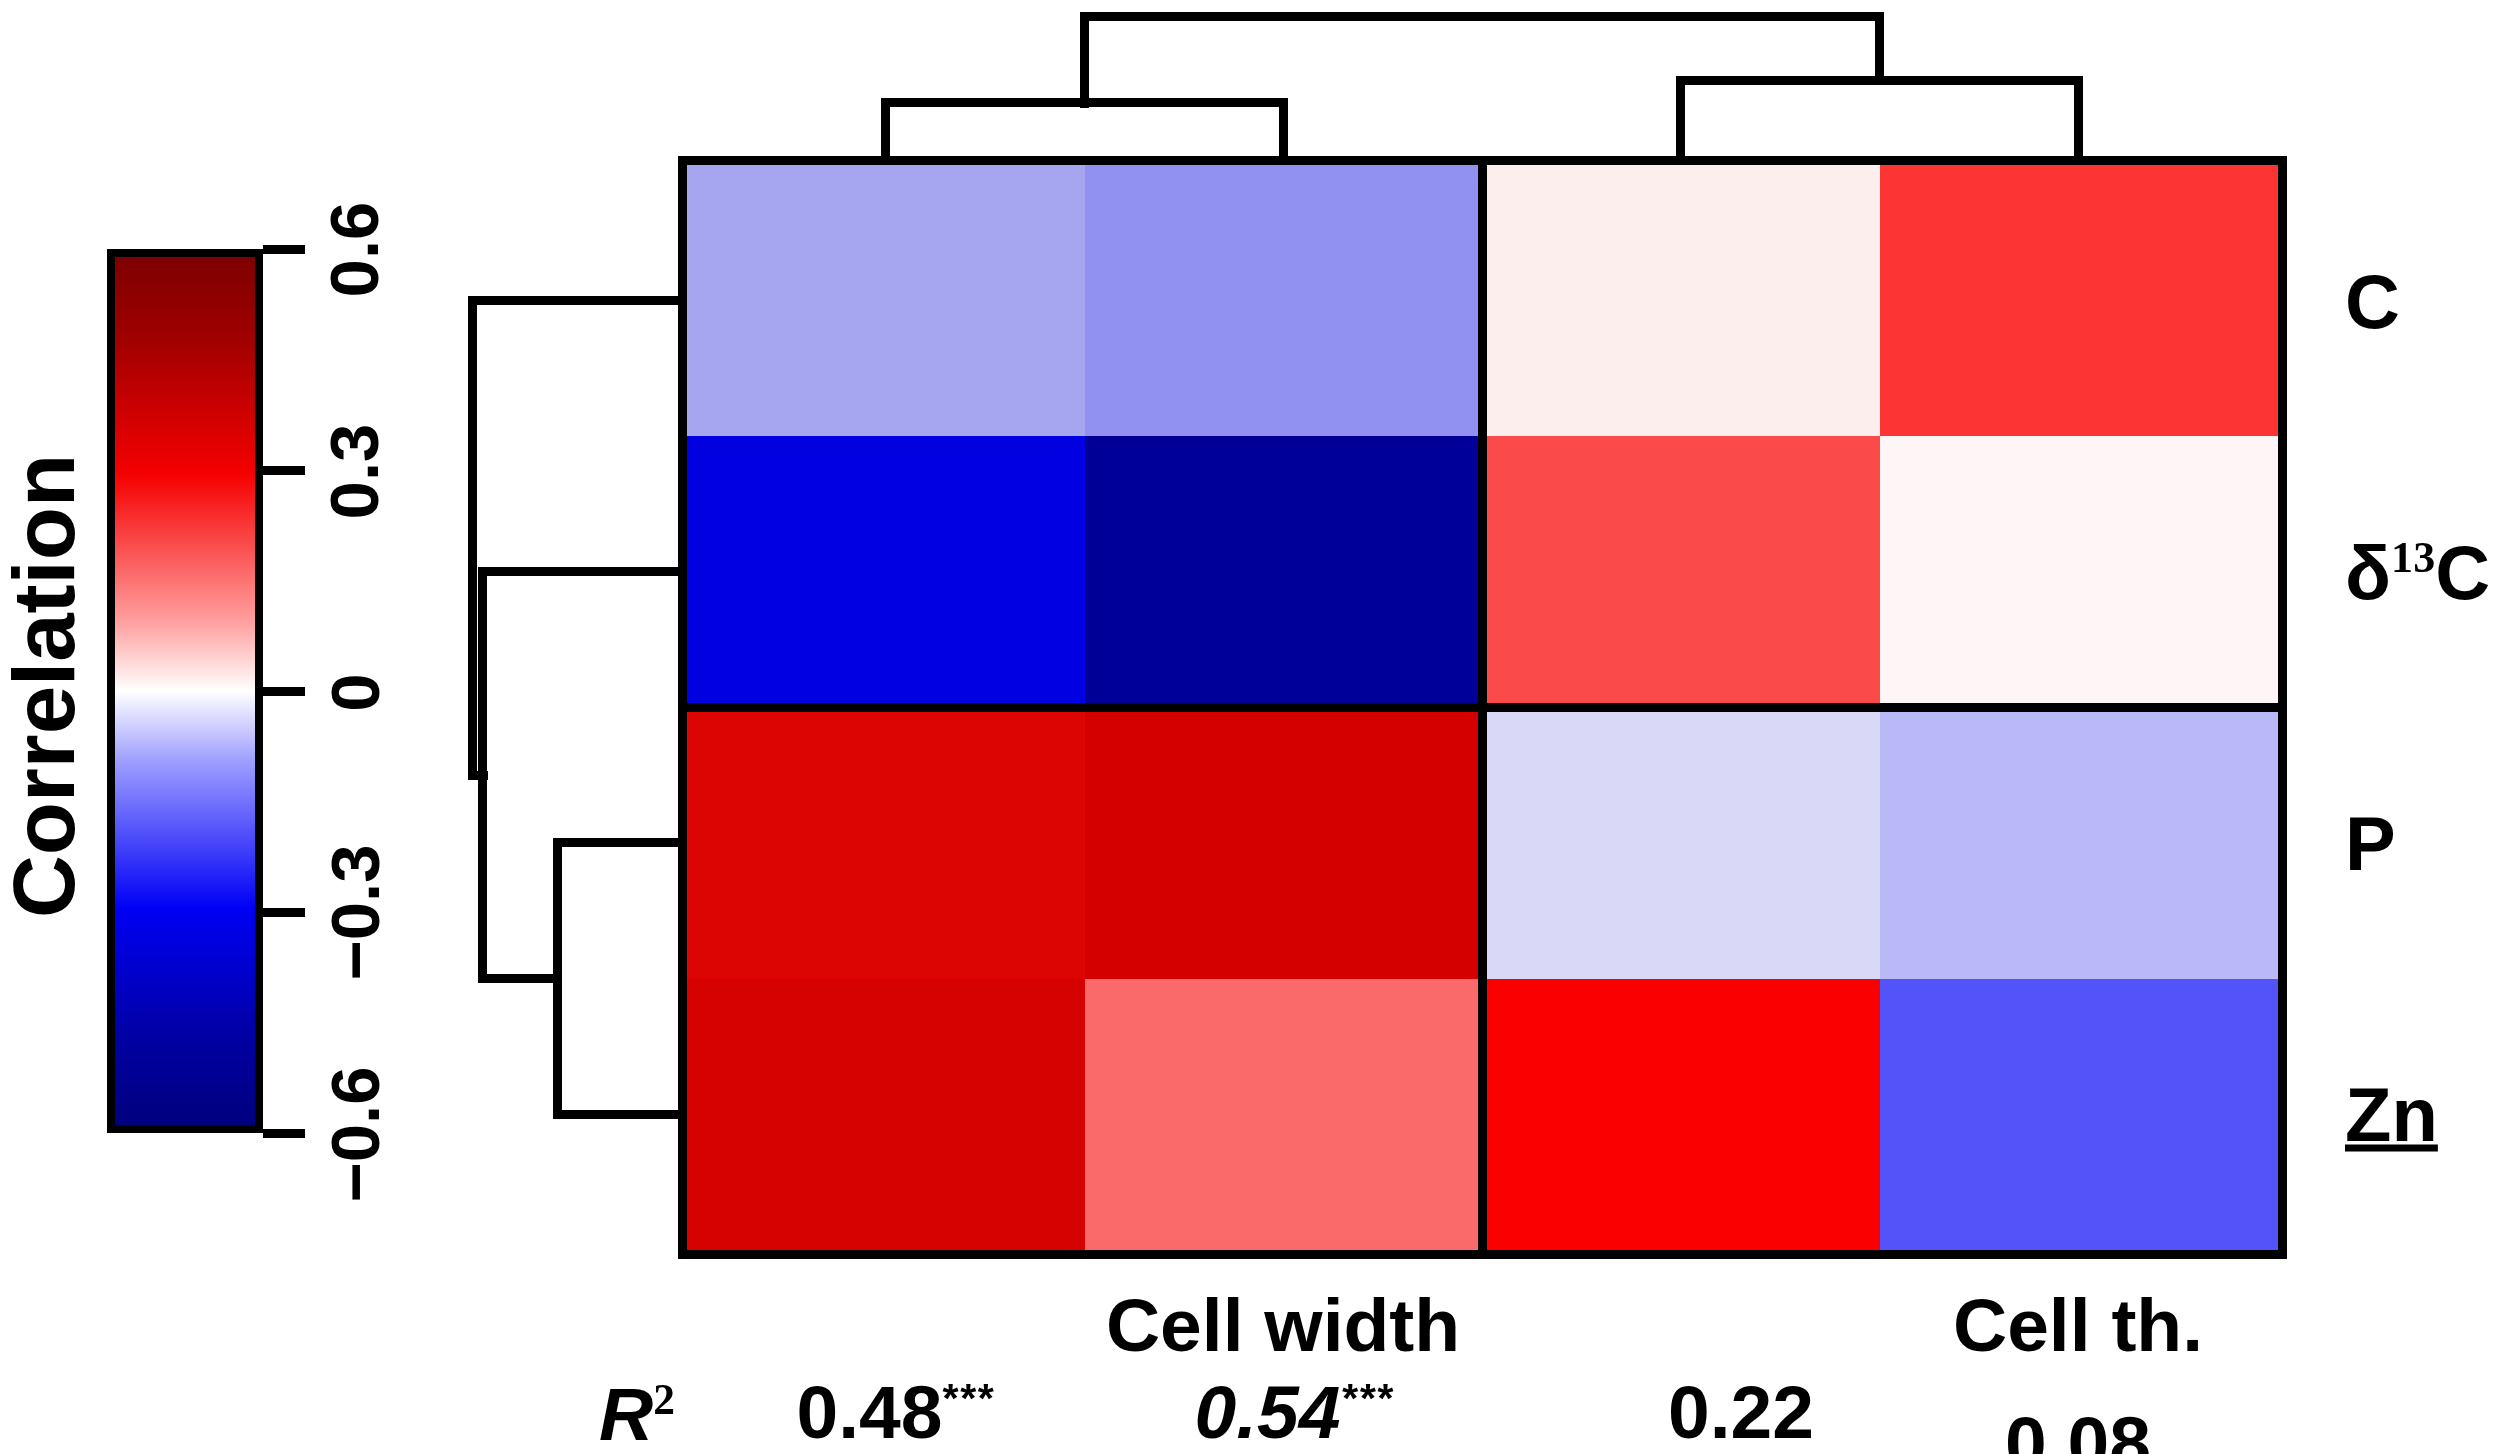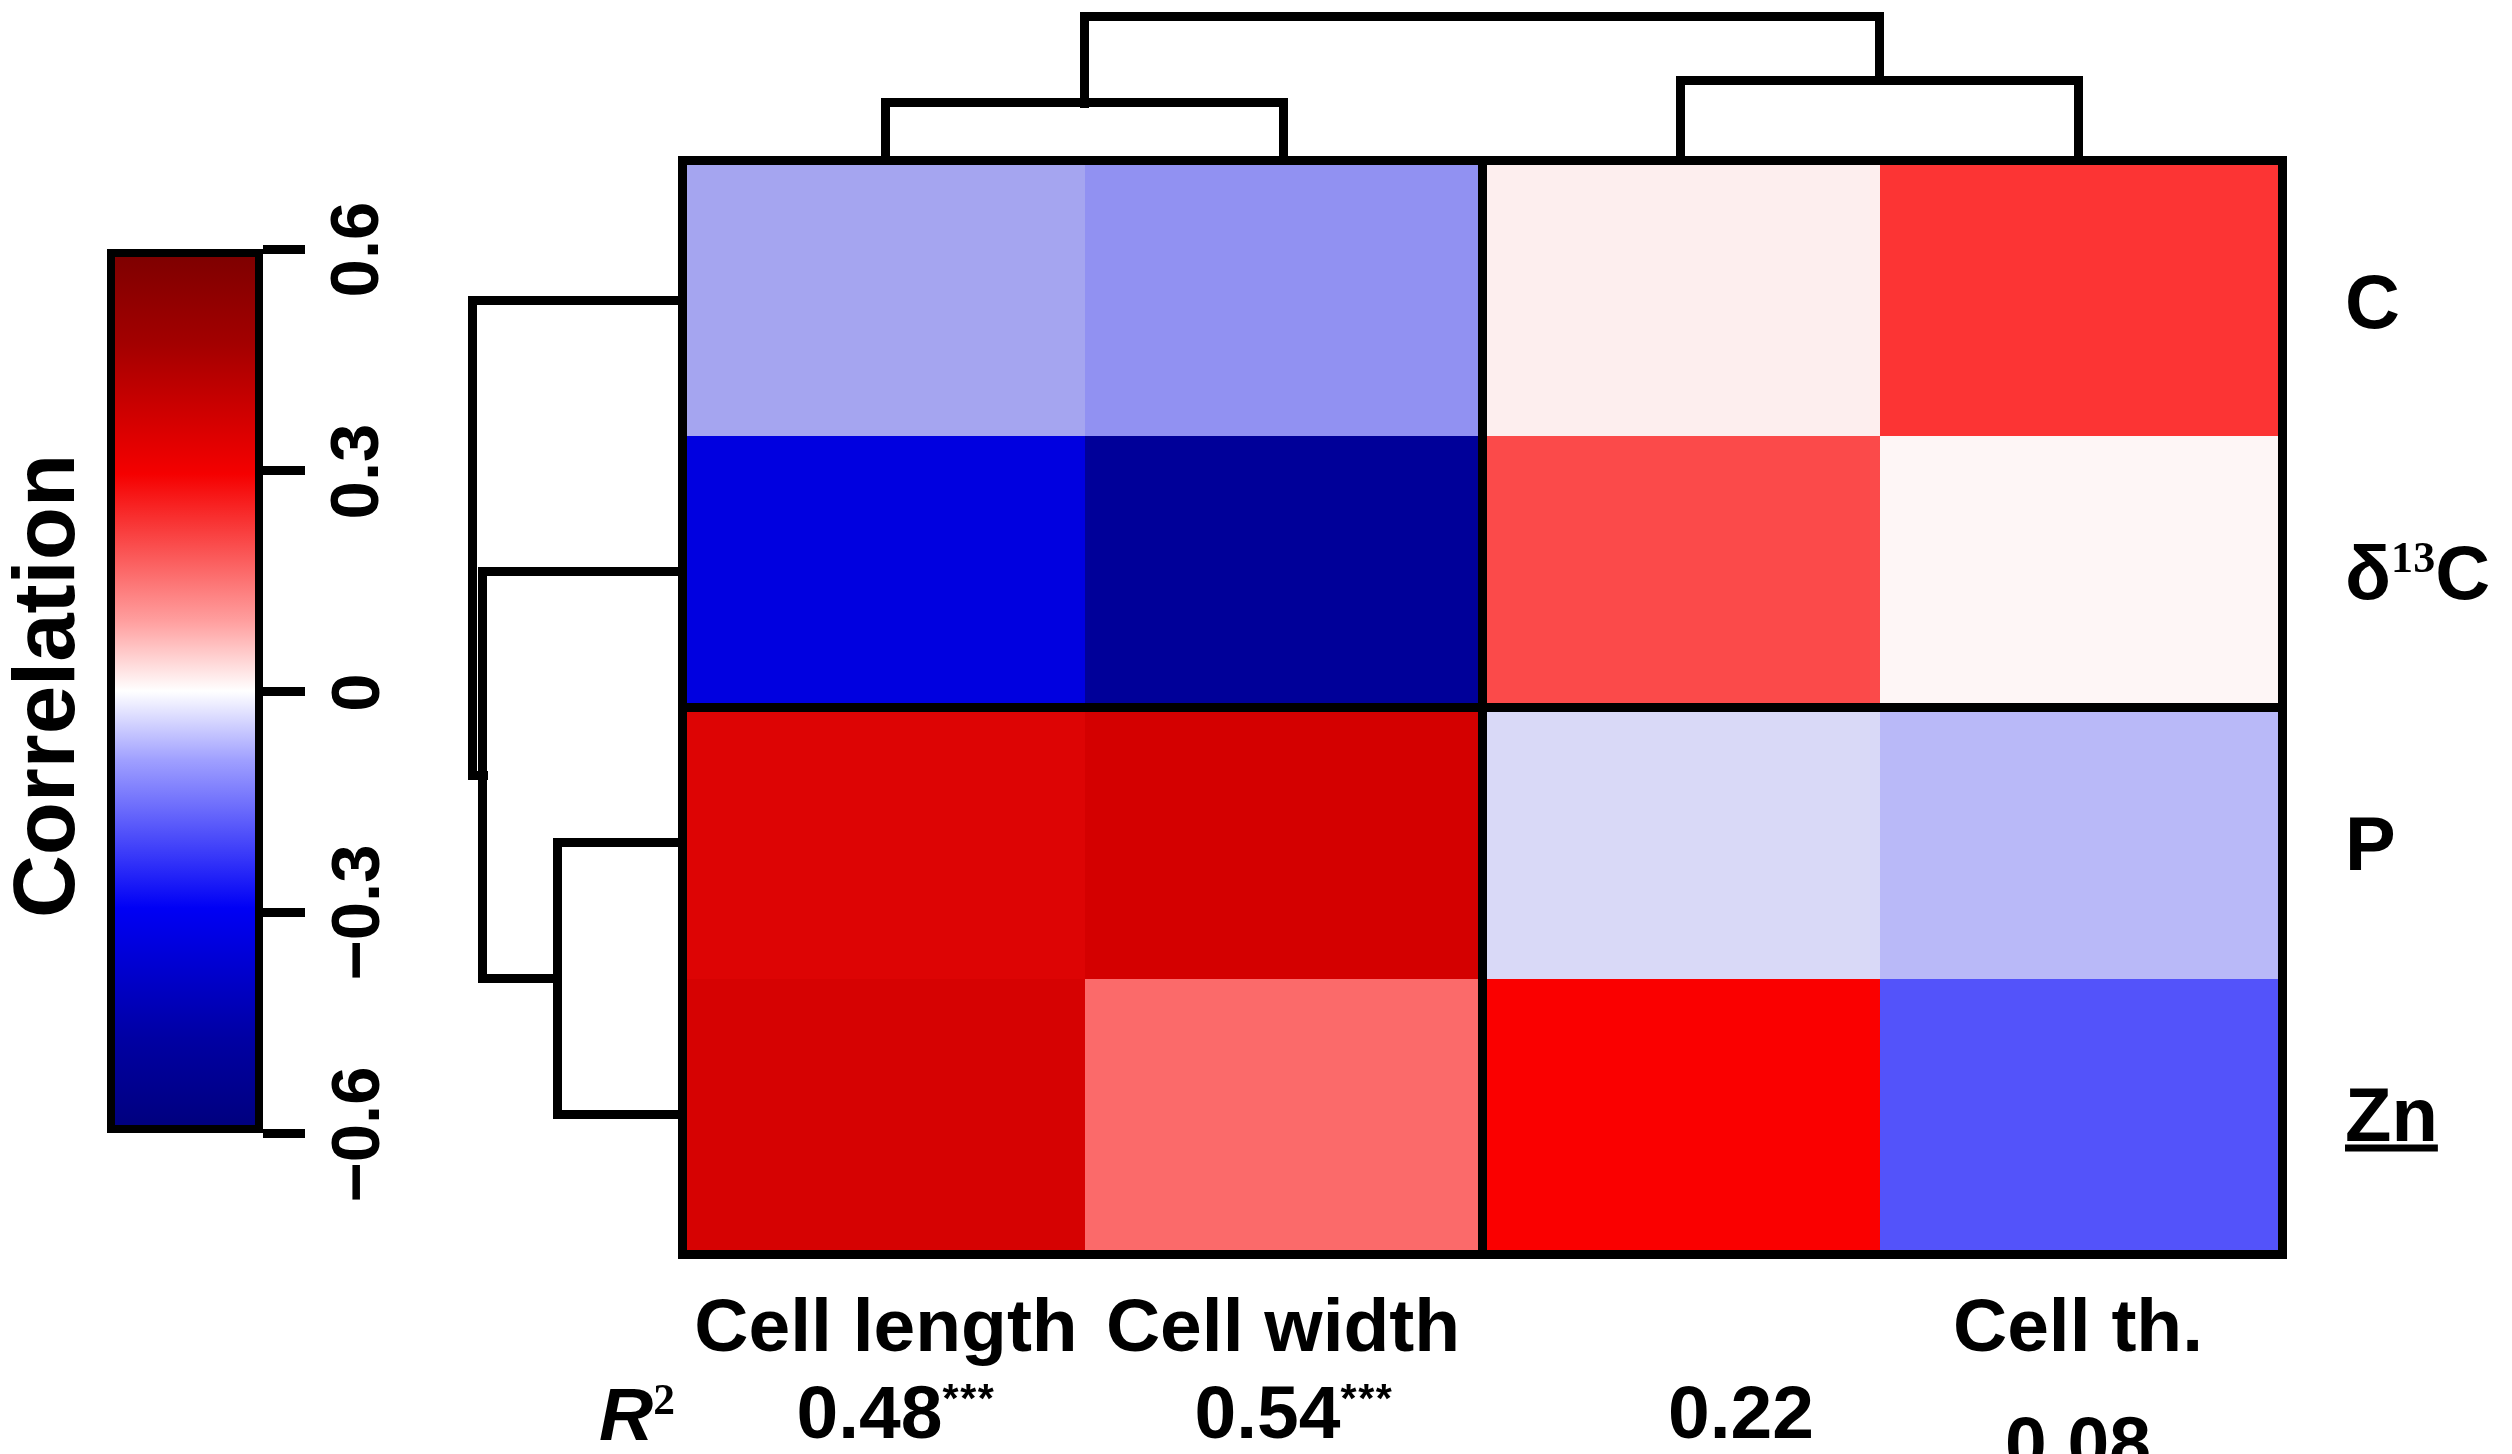--- a/index.html
+++ b/index.html
@@ -118,24 +118,23 @@
       <div class="hm-cell" style="background: rgb(251, 106, 106);"></div>
       <div class="hm-cell" style="background: rgb(250, 0, 0);"></div>
       <div class="hm-cell" style="background: rgb(83, 83, 250);"></div>
     </div>
 
   <div class="row-label" style="top:301px;"><span>C</span><span class="sup"></span><span></span></div>
   <div class="row-label" style="top:572px;"><span>δ</span><span class="sup">13</span><span>C</span></div>
   <div class="row-label" style="top:843px;"><span>P</span><span class="sup"></span><span></span></div>
   <div class="row-label" style="top:1114px;text-decoration:underline;"><span>Zn</span><span class="sup"></span><span></span></div>
 
-  <div class="col-label" style="left:886px;top:1325px;">Cell length</div>
   <div class="col-label" style="left:1283px;top:1325px;">Cell width</div>
   <div class="col-label" style="left:2078px;top:1325px;">Cell th.</div>
 
   <div class="r2-symbol" style="left:637px;top:1414px;"><span class="rchar">R</span><span class="sup">2</span></div>
   <div class="r2-value" style="left:896px;top:1412px;"><span>0.48</span><span class="stars">***</span></div>
-  <div class="r2-value" style="left:1294px;top:1412px;"><span>0.54</span><span class="stars">***</span></div>
+  <div class="r2-value" style="left:1294px;top:1412px;font-style:italic;"><span>0.54</span><span class="stars">***</span></div>
   <div class="r2-value" style="left:1741px;top:1412px;"><span>0.22</span><span class="stars"></span></div>
   <div class="r2-value" style="left:2078px;top:1412px;margin-top:31px;"><span>0.08</span><span class="stars"></span></div>
 
 </div>
 
 
 </body></html>

